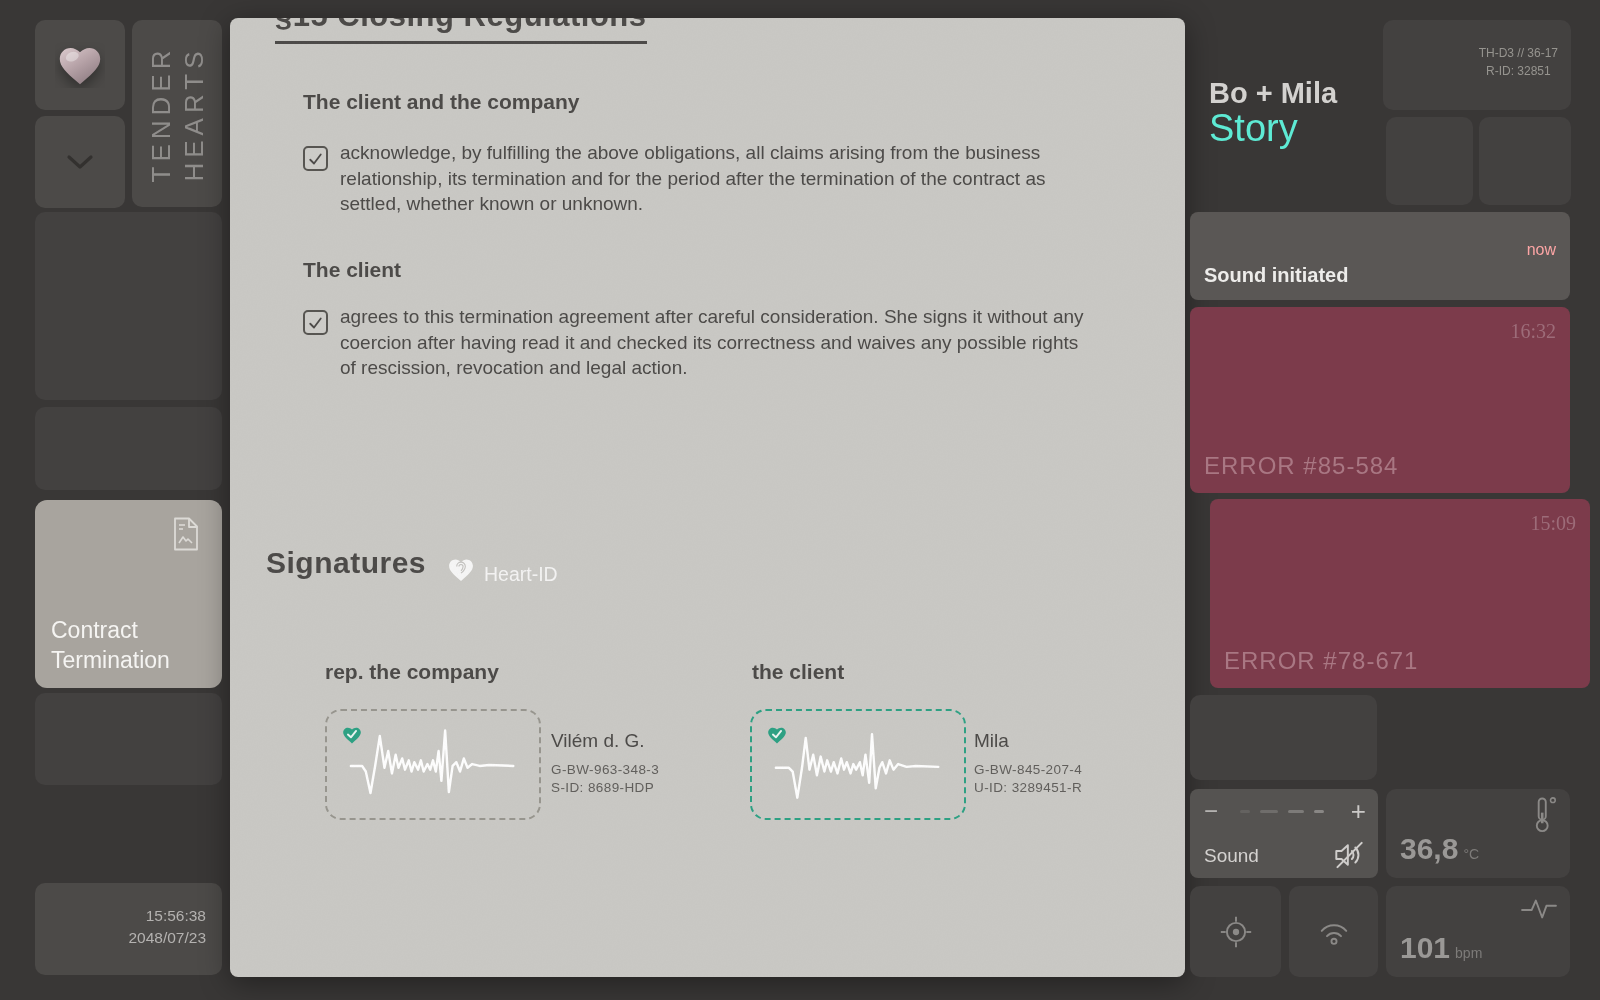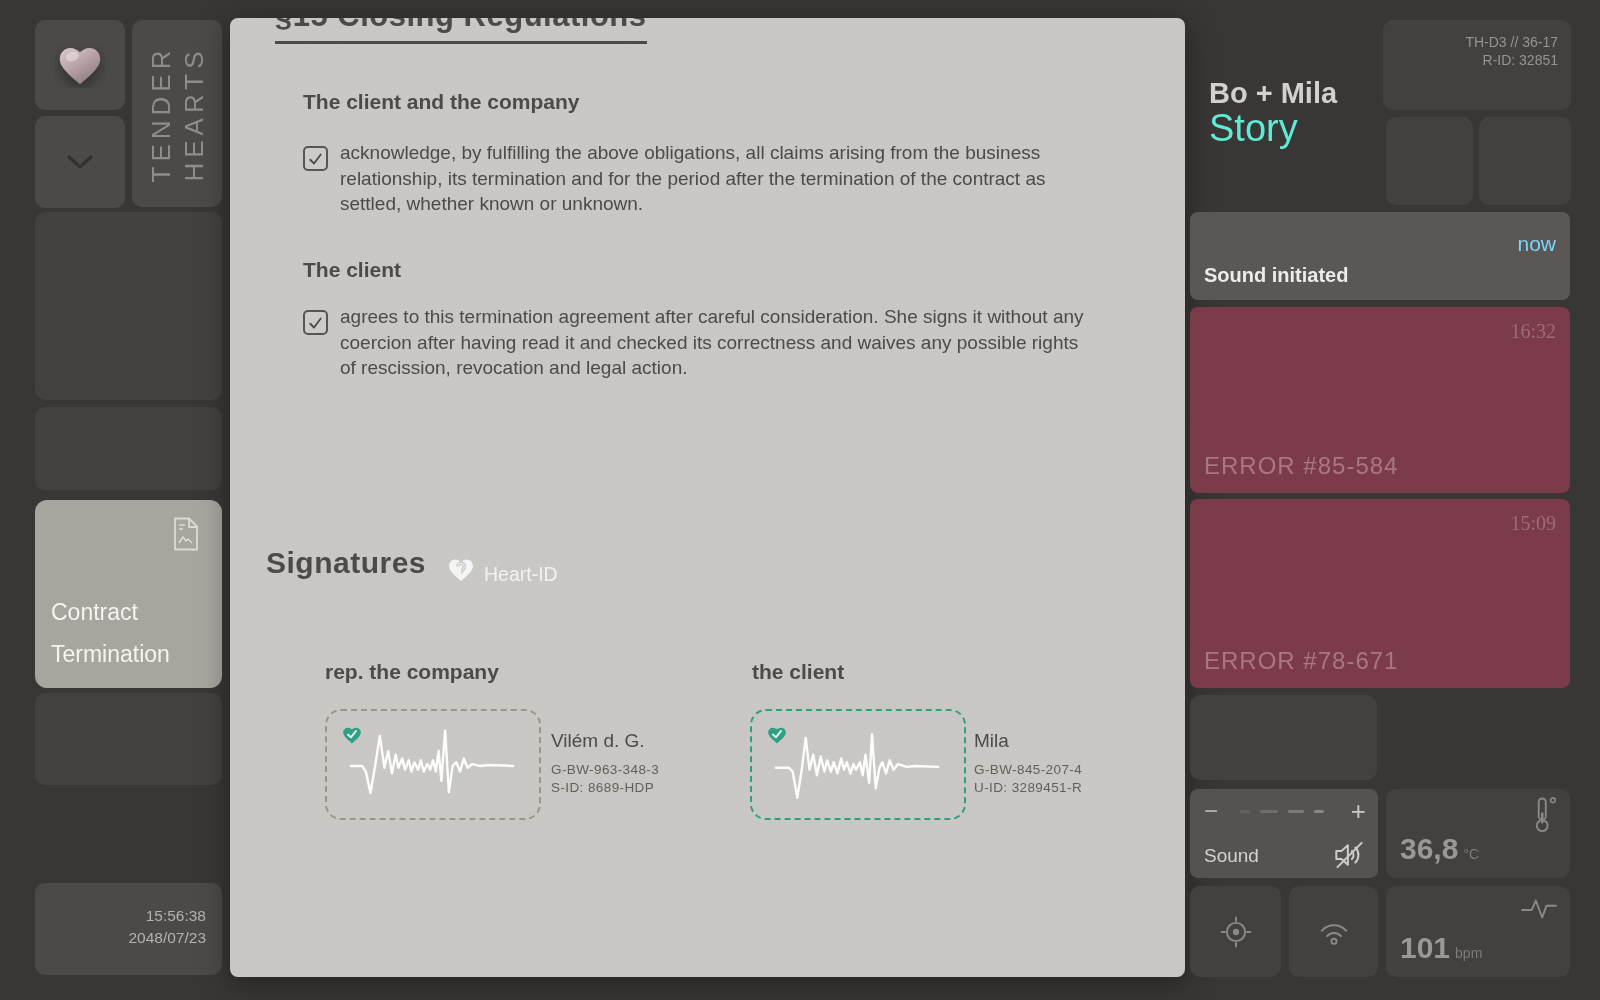--- a/index.html
+++ b/index.html
@@ -12,21 +12,21 @@
   
   .btn-heart{left:35px;top:20px;width:90px;height:90px;display:flex;align-items:center;justify-content:center;}
   .btn-chevron{left:35px;top:116px;width:90px;height:92px;display:flex;align-items:center;justify-content:center;}
   .brand{left:132px;top:20px;width:90px;height:187px;}
   .brand-inner{position:absolute;width:187px;height:90px;left:-48.5px;top:48.5px;transform:rotate(-90deg);
      display:flex;flex-direction:column;align-items:center;justify-content:center;
      color:#8f8d8b;font-size:26px;letter-spacing:5px;line-height:33px;}
   .slot-a{left:35px;top:212px;width:187px;height:188px;}
   .slot-b{left:35px;top:407px;width:187px;height:83px;}
   .tile-contract{left:35px;top:500px;width:187px;height:188px;background:#a8a49e;border-radius:12px;}
-  .tile-contract .tile-label{position:absolute;left:16px;bottom:13px;font-size:23px;line-height:42px;color:#f5f4f2;}
+  .tile-contract .tile-label{position:absolute;left:16px;bottom:13px;font-size:23px;line-height:30px;color:#f5f4f2;}
   .tile-doc-icon{position:absolute;right:22px;top:17px;}
   .slot-c{left:35px;top:693px;width:187px;height:92px;}
   .clock{left:35px;top:883px;width:187px;height:92px;}
   .clock .clock-text{position:absolute;right:16px;top:22px;text-align:right;
       font-size:15.5px;line-height:22px;color:#b4b2b0;}
 
   
   .paper{left:230px;top:18px;width:955px;height:959px;background:#cac9c5;border-radius:8px;
      overflow:hidden;box-shadow:0 6px 30px rgba(0,0,0,.4);}
   .paper-tex{position:absolute;left:0;top:0;pointer-events:none;}
@@ -45,31 +45,31 @@
   .sigbox .wave{position:absolute;left:8px;top:12px;}
   .sigmeta{position:absolute;top:712px;color:#4b4947;}
   .sigmeta .sig-name{font-size:19px;margin-bottom:9px;}
   .sigmeta .sig-id{font-size:13.5px;line-height:17.5px;color:#605e5b;letter-spacing:.4px;}
 
   
   .story{left:1209px;top:76px;line-height:35px;}
   .story .l1{font-size:29px;font-weight:bold;color:#d3d1cf;}
   .story .l2{font-size:38px;color:#5eead4;}
   .info-panel{left:1383px;top:20px;width:188px;height:90px;}
-  .info-text{position:absolute;right:13px;top:13px;text-align:right;font-size:14px;line-height:18px;color:#96948f;}
+  .info-text{position:absolute;right:13px;top:24px;text-align:center;font-size:12px;line-height:18px;color:#96948f;}
   .small1{left:1386px;top:117px;width:87px;height:88px;}
   .small2{left:1479px;top:117px;width:92px;height:88px;}
   .card-return{left:1190px;top:212px;width:380px;height:88px;background:#5a5755;border-radius:8px;}
-  .card-return .time{position:absolute;right:14px;top:20px;font-size:21px;color:#7dd3fc;}
+  .card-return .time{position:absolute;right:14px;top:29px;font-size:16px;color:#fca5a5;}
   .card-return .text{position:absolute;left:14px;bottom:13px;font-size:20px;font-weight:bold;color:#edecea;}
   .card-error{position:absolute;left:1190px;width:380px;background:#7c3b4b;border-radius:8px;}
   .card-error .time{position:absolute;right:14px;top:13px;font-size:20px;color:#9d6c79;font-family:Liberation Serif, serif;}
   .card-error .code{position:absolute;left:14px;bottom:13px;font-size:24px;font-weight:normal;color:#a97783;letter-spacing:1px;}
   .err1{top:307px;height:186px;}
-  .err2{top:499px;height:189px;}
+  .err2{top:499px;height:189px;margin-left:20px;}
   .slot-d{left:1190px;top:695px;width:187px;height:85px;}
   .more{left:1190px;top:720px;width:368px;text-align:right;font-size:19px;color:#b3b1af;}
   .card-sound{left:1190px;top:789px;width:188px;height:89px;background:#555351;border-radius:8px;}
   .vol-row{position:absolute;left:14px;right:12px;top:9px;height:26px;display:flex;align-items:center;}
   .vol-minus{font-size:24px;color:#b9b7b5;line-height:26px;}
   .vol-dashes{display:flex;align-items:center;gap:10px;margin-left:22px;}
   .vol-dash{height:3px;background:#b5b3b1;border-radius:2px;}
   .vol-plus{font-size:26px;color:#cbc9c7;margin-left:auto;line-height:26px;}
   .sound-label{position:absolute;left:14px;bottom:11px;font-size:19px;color:#d4d2d0;}
   .mute{position:absolute;right:12px;bottom:8px;}

